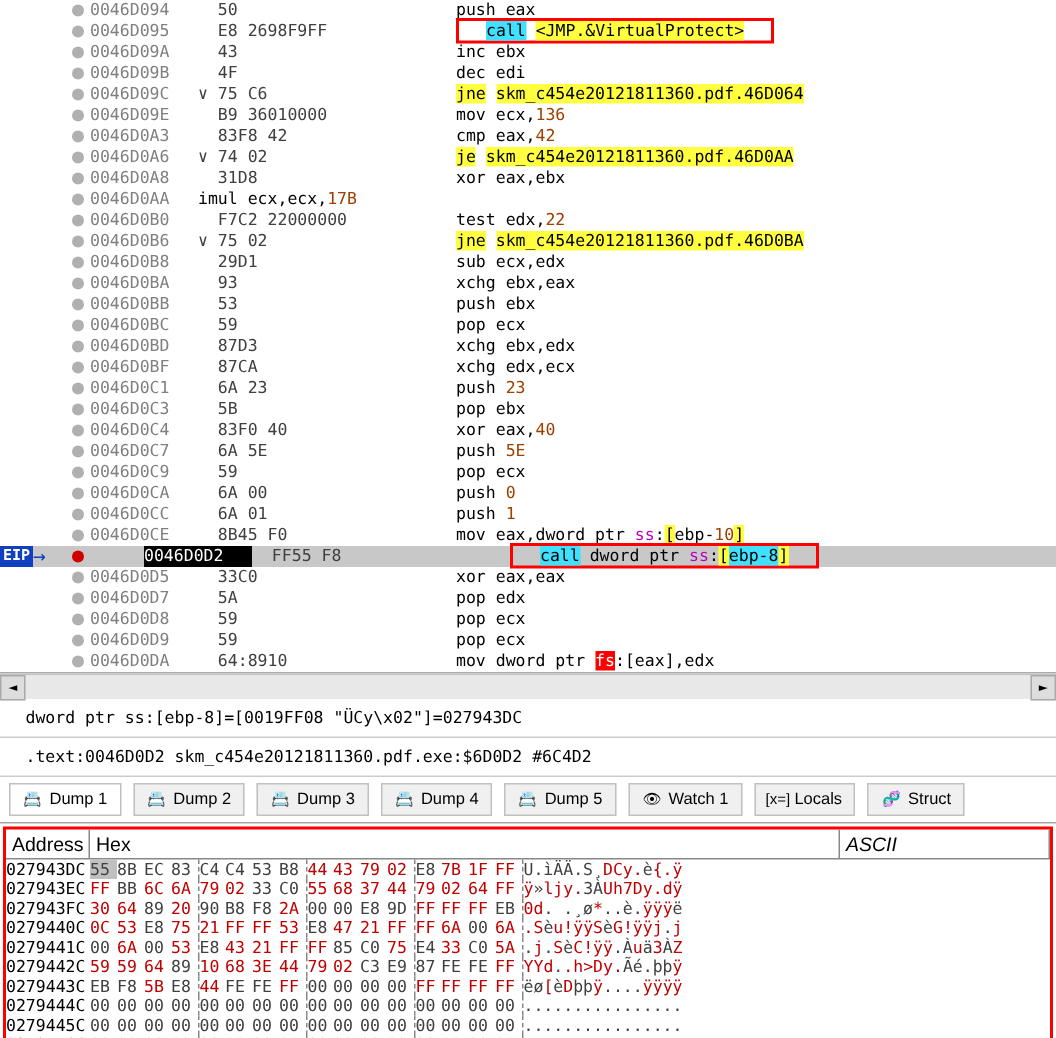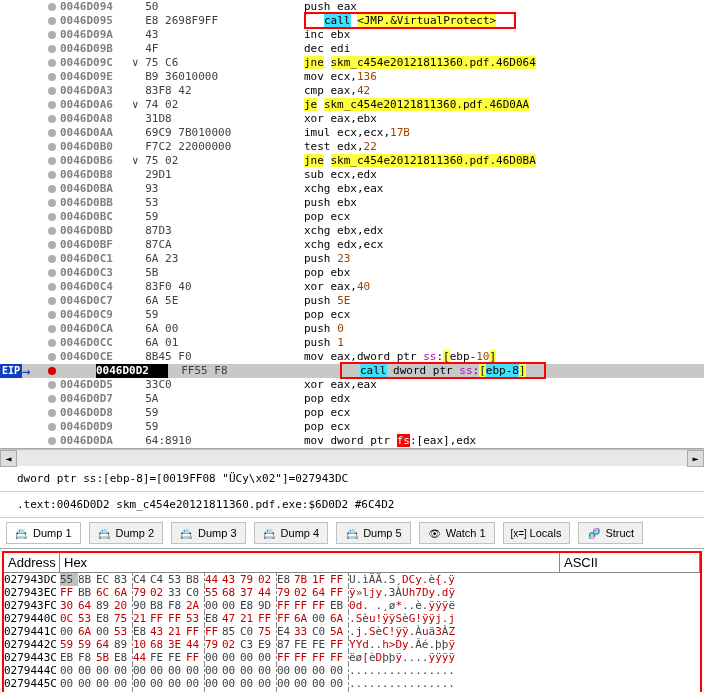--- a/index.html
+++ b/index.html
@@ -41,21 +41,21 @@
 .bpred { background: #d00000; }
 .eip {
   position: absolute;
   left: 0;
   background: #1040c0;
   color: #fff;
   font-size: 10px;
   padding: 0 2px;
   font-weight: bold;
 }
-.addr { color: #808080; width: 72px; font-weight: bold; }
+.addr { color: #808080; width: 72px; }
 .addr-hl { color: #fff; background: #000; margin-left: 36px; }
 .bytes { color: #404040; width: 172px; }
 .instr { }
 .num { color: #a04000; }
 .yellow { background: #ffff40; }
 .cyan { background: #40e0ff; }
 .purple { color: #c000c0; }
 .redbox { border: 2px solid #ff0000; padding: 0 18px; }
 .arrow { position:absolute; left:22px; color:#1040c0; font-size:14px; }
 .redseg { background:#ff0000; color:#fff; }
@@ -116,21 +116,21 @@
   font-family:"Segoe UI",Tahoma,sans-serif;
   font-size:13px;
   border-bottom:1px solid #888;
 }
 .hexhdr > div {
   padding:2px 4px;
   border-right:1px solid #888;
 }
 .hh-addr { width:56px; }
 .hh-hex { flex:1; }
-.hh-asc { width:140px; border-right:none;}
+.hh-asc { width:140px; border-right:none;font-style:italic;}
 .hexrow {
   display:flex;
   height:13px;
   line-height:13px;
   white-space:pre;
   color:#404040;
 }
 .hx-addr { width:56px; color:#000; }
 .b { width:18px; text-align:left; }
 .b.red { color:#c00000; }
@@ -145,21 +145,21 @@
 <div class="disasm" id="disasm">
     <div class="row"><div class="gutter"><span class="bp"></span></div><span class="addr">0046D094</span><span class="bytes">  50</span><span class="instr">push eax</span></div>
     <div class="row"><div class="gutter"><span class="bp"></span></div><span class="addr">0046D095</span><span class="bytes">  E8 2698F9FF</span><span class="instr"><span class="redbox"><span class="cyan">call</span> <span class="yellow">&lt;JMP.&amp;VirtualProtect&gt;</span></span></span></div>
     <div class="row"><div class="gutter"><span class="bp"></span></div><span class="addr">0046D09A</span><span class="bytes">  43</span><span class="instr">inc ebx</span></div>
     <div class="row"><div class="gutter"><span class="bp"></span></div><span class="addr">0046D09B</span><span class="bytes">  4F</span><span class="instr">dec edi</span></div>
     <div class="row"><div class="gutter"><span class="bp"></span></div><span class="addr">0046D09C</span><span class="bytes">∨ 75 C6</span><span class="instr"><span class="yellow">jne</span> <span class="yellow">skm_c454e20121811360.pdf.46D064</span></span></div>
     <div class="row"><div class="gutter"><span class="bp"></span></div><span class="addr">0046D09E</span><span class="bytes">  B9 36010000</span><span class="instr">mov ecx,<span class="num">136</span></span></div>
     <div class="row"><div class="gutter"><span class="bp"></span></div><span class="addr">0046D0A3</span><span class="bytes">  83F8 42</span><span class="instr">cmp eax,<span class="num">42</span></span></div>
     <div class="row"><div class="gutter"><span class="bp"></span></div><span class="addr">0046D0A6</span><span class="bytes">∨ 74 02</span><span class="instr"><span class="yellow">je</span> <span class="yellow">skm_c454e20121811360.pdf.46D0AA</span></span></div>
     <div class="row"><div class="gutter"><span class="bp"></span></div><span class="addr">0046D0A8</span><span class="bytes">  31D8</span><span class="instr">xor eax,ebx</span></div>
-    <div class="row"><div class="gutter"><span class="bp"></span></div><span class="addr">0046D0AA</span><span class="bytes">  69C9 7B010000</span><span class="instr">imul ecx,ecx,<span class="num">17B</span></span></div>
+    <div class="row"><div class="gutter"><span class="bp"></span></div><span class="addr">0046D0AA</span><span class="instr">imul ecx,ecx,<span class="num">17B</span></span></div>
     <div class="row"><div class="gutter"><span class="bp"></span></div><span class="addr">0046D0B0</span><span class="bytes">  F7C2 22000000</span><span class="instr">test edx,<span class="num">22</span></span></div>
     <div class="row"><div class="gutter"><span class="bp"></span></div><span class="addr">0046D0B6</span><span class="bytes">∨ 75 02</span><span class="instr"><span class="yellow">jne</span> <span class="yellow">skm_c454e20121811360.pdf.46D0BA</span></span></div>
     <div class="row"><div class="gutter"><span class="bp"></span></div><span class="addr">0046D0B8</span><span class="bytes">  29D1</span><span class="instr">sub ecx,edx</span></div>
     <div class="row"><div class="gutter"><span class="bp"></span></div><span class="addr">0046D0BA</span><span class="bytes">  93</span><span class="instr">xchg ebx,eax</span></div>
     <div class="row"><div class="gutter"><span class="bp"></span></div><span class="addr">0046D0BB</span><span class="bytes">  53</span><span class="instr">push ebx</span></div>
     <div class="row"><div class="gutter"><span class="bp"></span></div><span class="addr">0046D0BC</span><span class="bytes">  59</span><span class="instr">pop ecx</span></div>
     <div class="row"><div class="gutter"><span class="bp"></span></div><span class="addr">0046D0BD</span><span class="bytes">  87D3</span><span class="instr">xchg ebx,edx</span></div>
     <div class="row"><div class="gutter"><span class="bp"></span></div><span class="addr">0046D0BF</span><span class="bytes">  87CA</span><span class="instr">xchg edx,ecx</span></div>
     <div class="row"><div class="gutter"><span class="bp"></span></div><span class="addr">0046D0C1</span><span class="bytes">  6A 23</span><span class="instr">push <span class="num">23</span></span></div>
     <div class="row"><div class="gutter"><span class="bp"></span></div><span class="addr">0046D0C3</span><span class="bytes">  5B</span><span class="instr">pop ebx</span></div>

